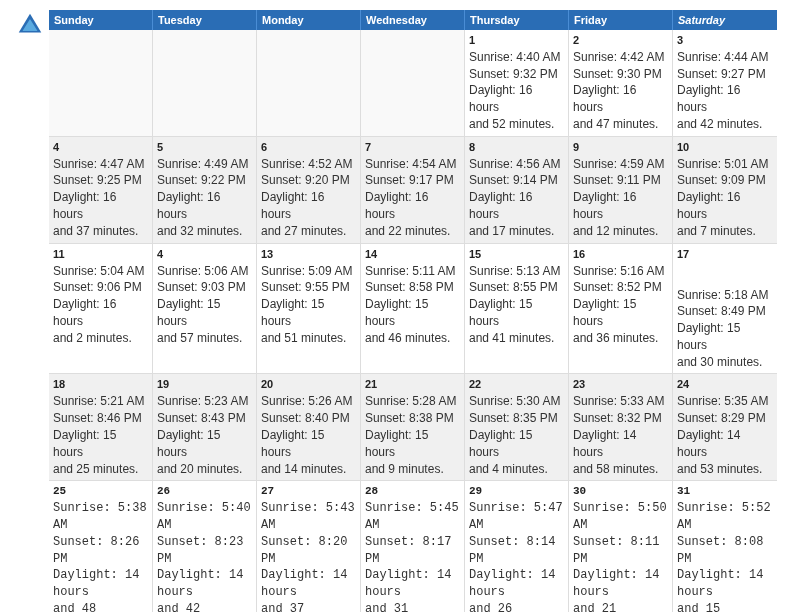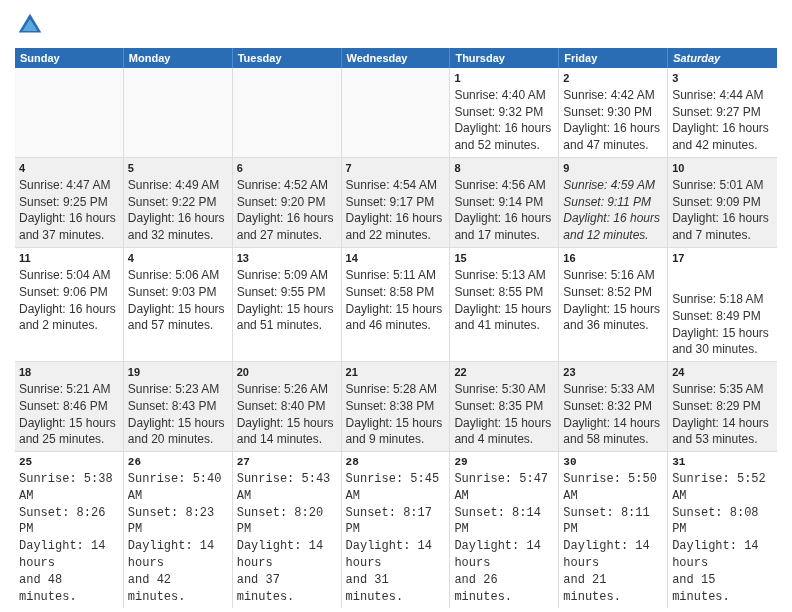--- a/index.html
+++ b/index.html
@@ -8,21 +8,21 @@
       background: #fff;
       width: 792px;
       height: 612px;
       overflow: hidden;
     }
     .page {
       width: 792px;
       height: 444px;
       padding: 10px 15px;
       display: flex;
-      flex-direction: column;
+      flex-direction: row;
     }
     .header {
       display: flex;
       justify-content: space-between;
       align-items: flex-start;
       margin-bottom: 8px;
     }
     .logo {
       display: flex;
       align-items: center;
@@ -134,22 +134,22 @@
     </div>
     <div class="title-block">
       <div class="month-title"></div>
       <div class="location"></div>
     </div>
   </div>
 
   <div class="calendar">
     <div class="cal-header">
     <div class="cal-header-cell">Sunday</div>
+        <div class="cal-header-cell">Tuesday</div>
         <div class="cal-header-cell">Monday</div>
-        <div class="cal-header-cell">Tuesday</div>
         <div class="cal-header-cell">Wednesday</div>
         <div class="cal-header-cell">Thursday</div>
         <div class="cal-header-cell">Friday</div>
         <div class="cal-header-cell">Saturday</div>
       </div>
     <div class="cal-body">
     <div class="cal-row">
           <div class="cal-cell empty"></div>
           <div class="cal-cell empty"></div>
           <div class="cal-cell empty"></div>
@@ -207,21 +207,21 @@
           </div>
           <div class="cal-cell shaded">
             <span class="day-num">8</span>
             <div class="cell-text" style="white-space: pre-line;">Sunrise: 4:56 AM
 Sunset: 9:14 PM
 Daylight: 16 hours
 and 17 minutes.</div>
           </div>
           <div class="cal-cell shaded">
             <span class="day-num">9</span>
-            <div class="cell-text" style="white-space: pre-line; font-style: italic;">Sunrise: 4:59 AM
+            <div class="cell-text" style="white-space: pre-line;">Sunrise: 4:59 AM
 Sunset: 9:11 PM
 Daylight: 16 hours
 and 12 minutes.</div>
           </div>
           <div class="cal-cell shaded">
             <span class="day-num">10</span>
             <div class="cell-text" style="white-space: pre-line;">Sunrise: 5:01 AM
 Sunset: 9:09 PM
 Daylight: 16 hours
 and 7 minutes.</div>

